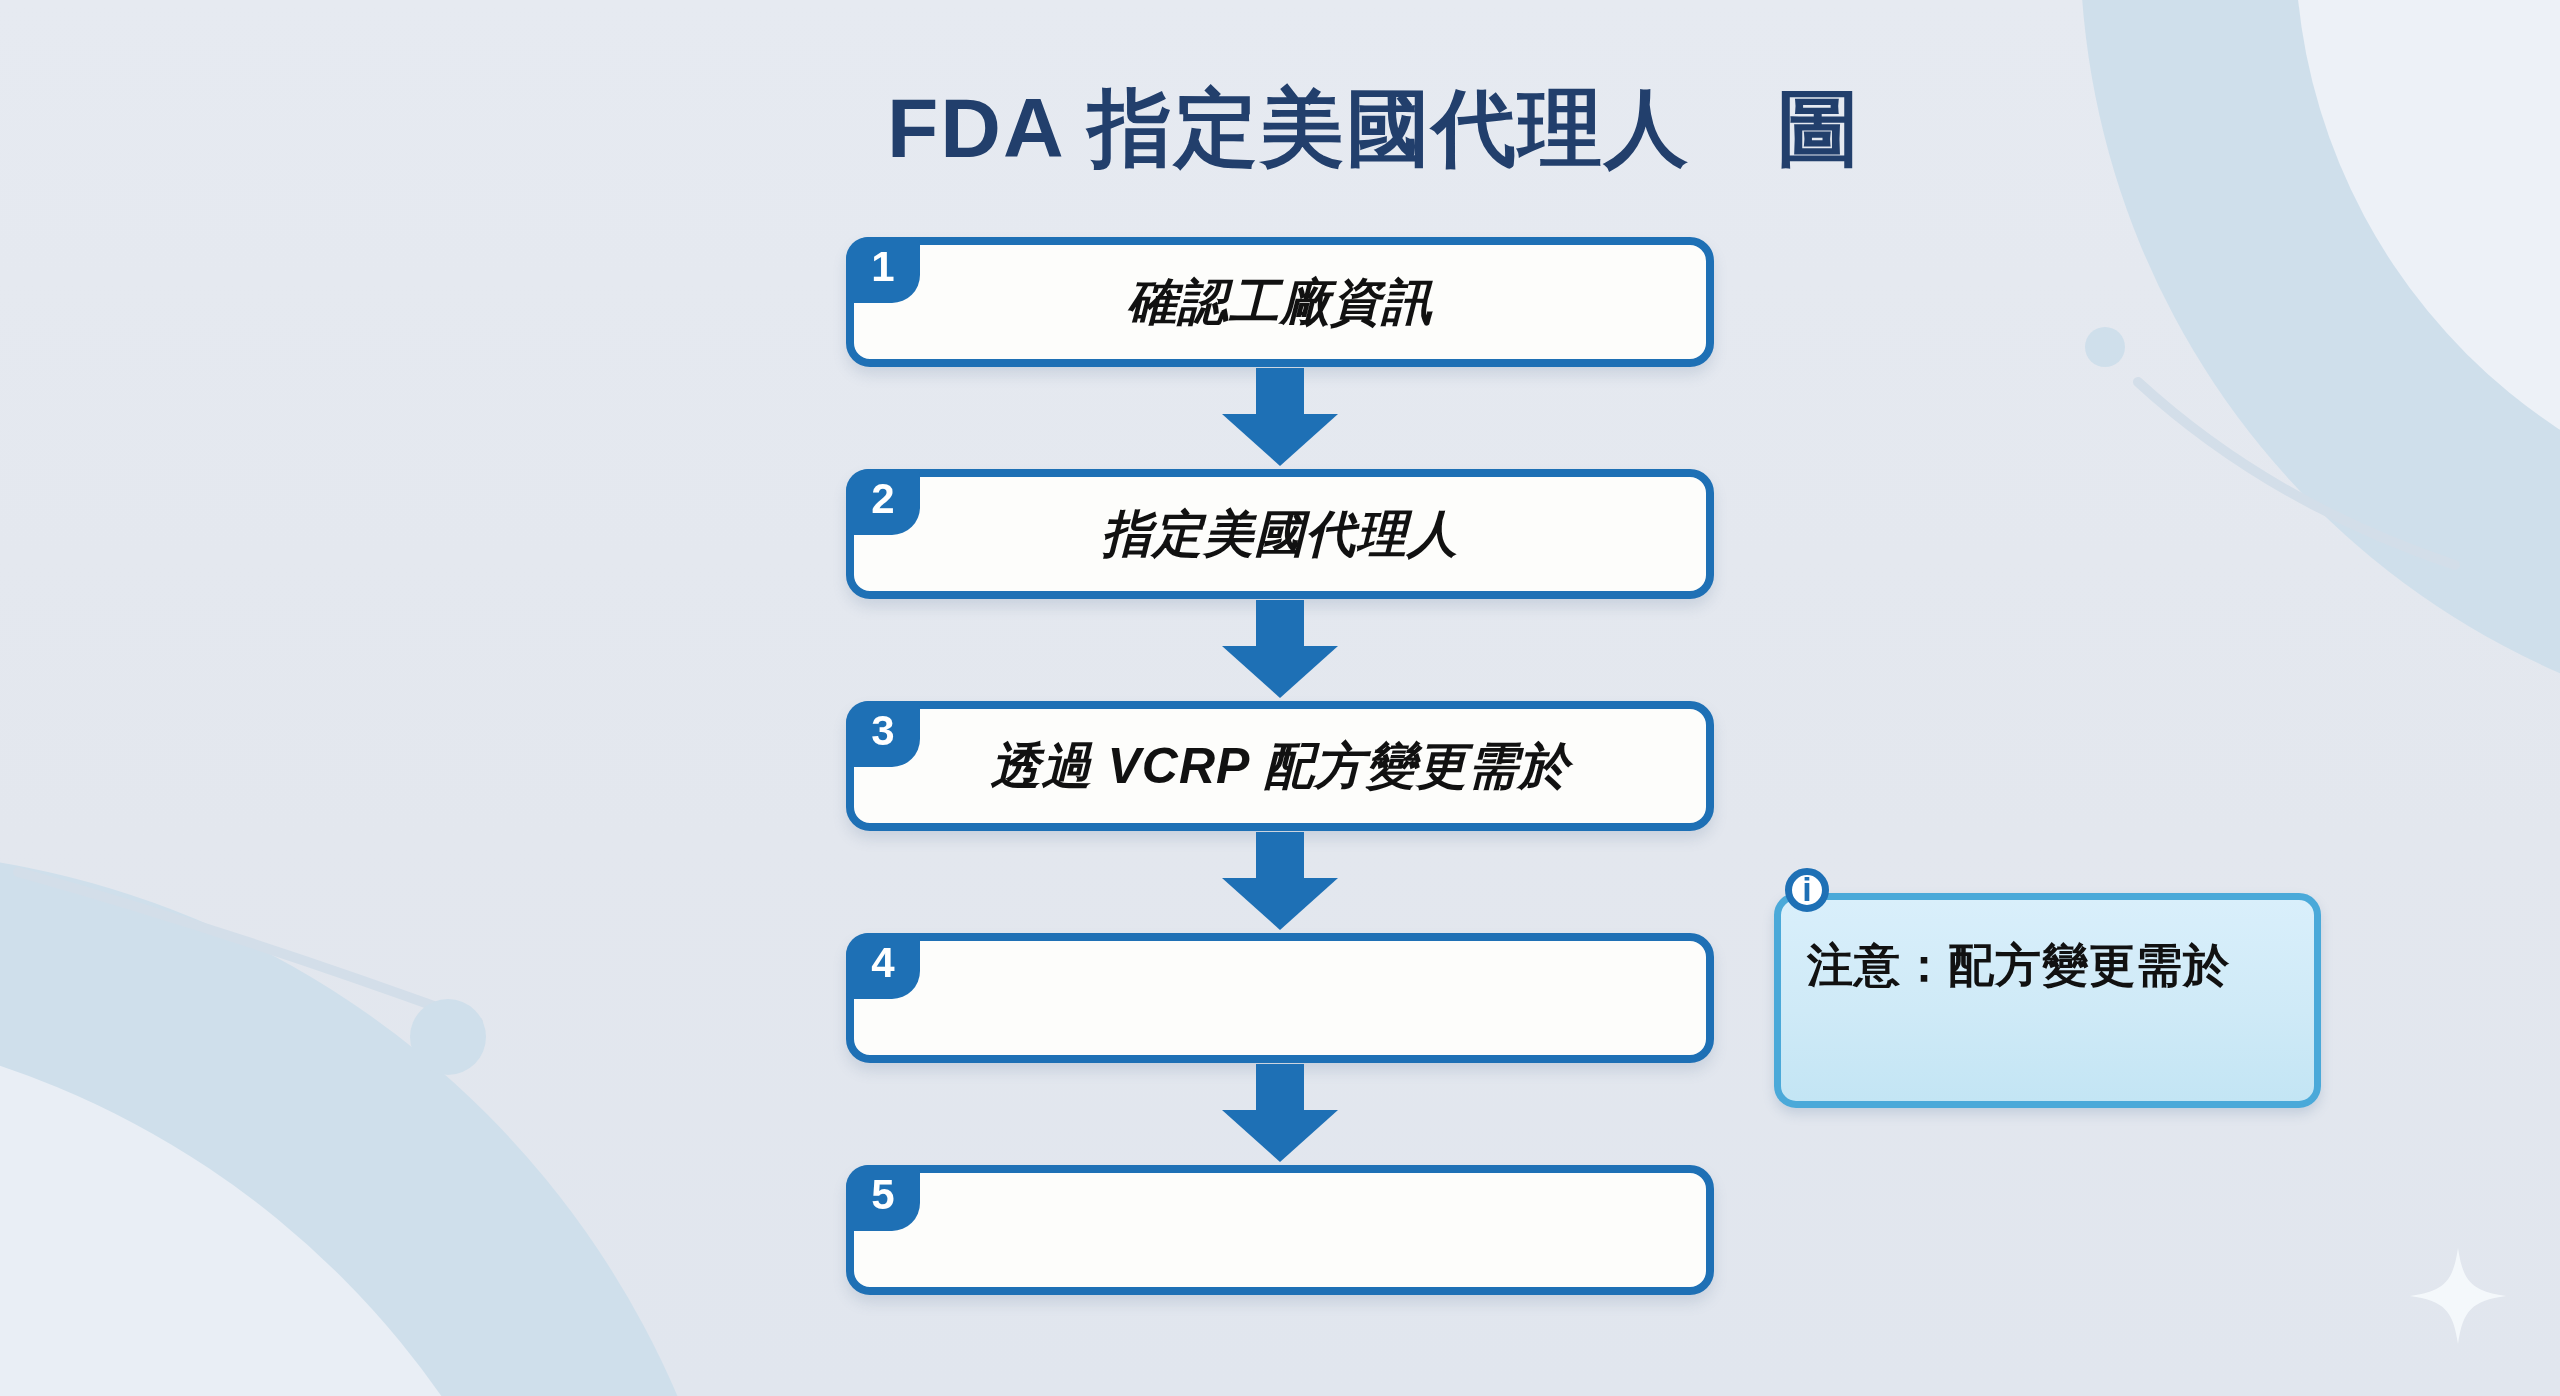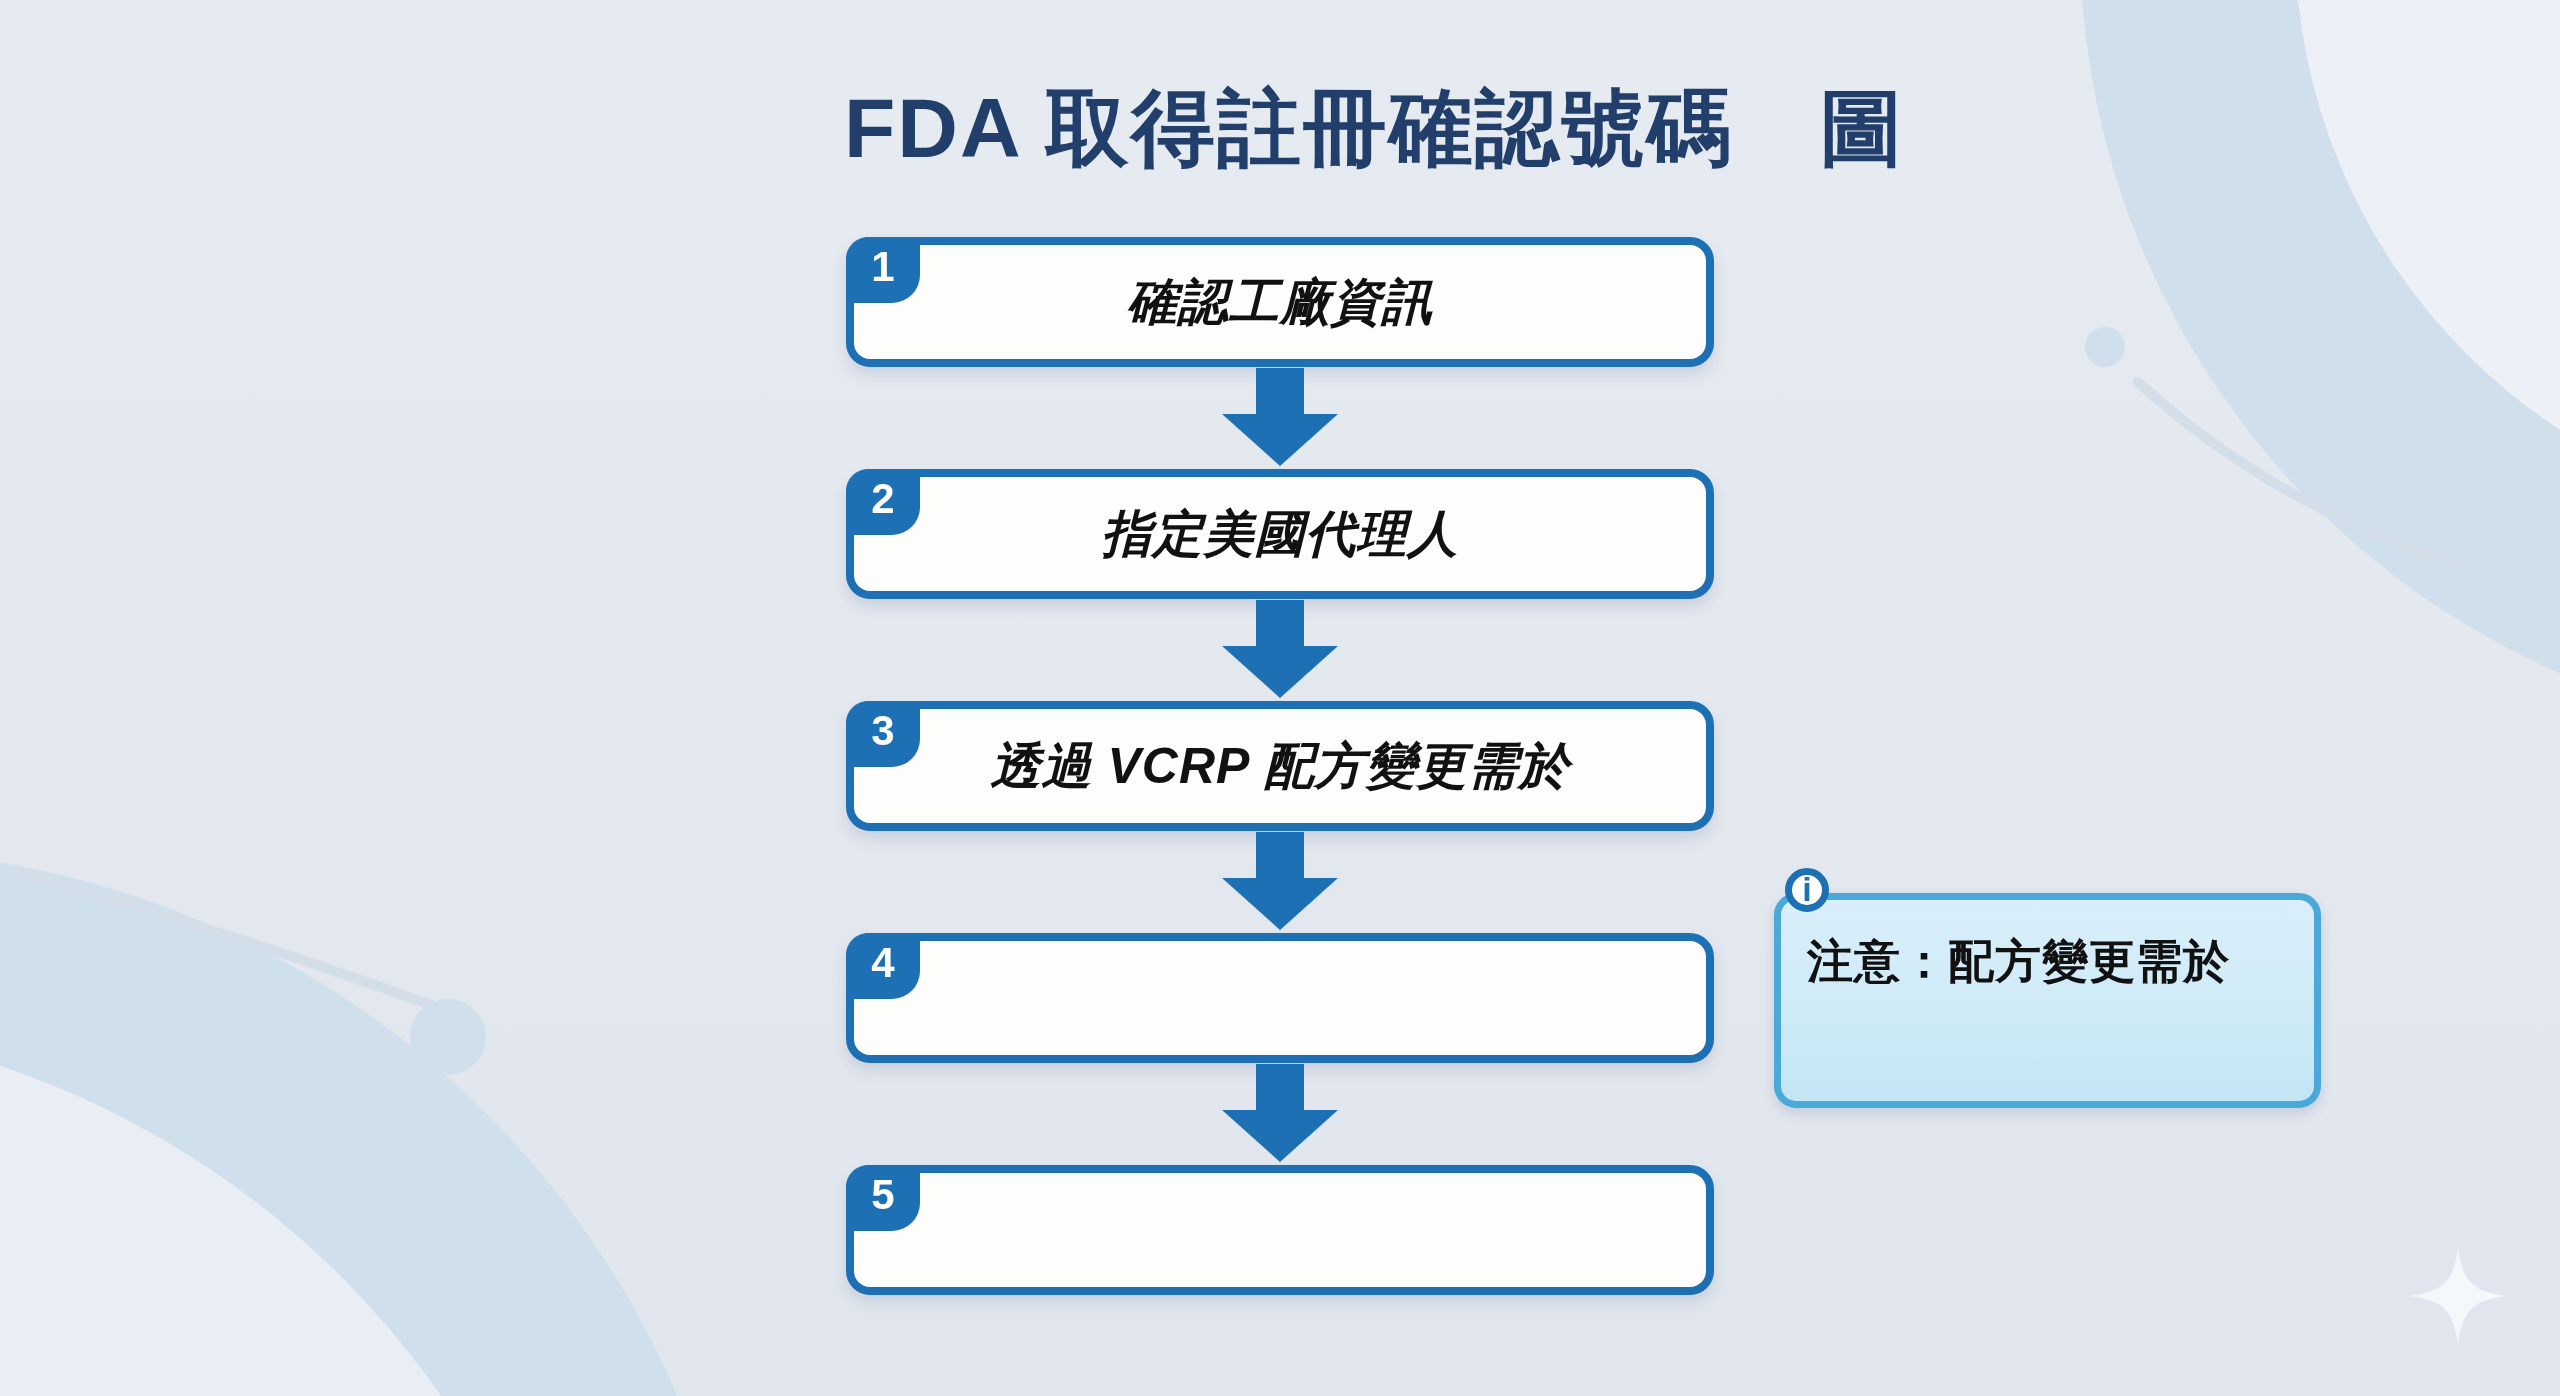--- a/index.html
+++ b/index.html
@@ -75,21 +75,21 @@
   .note{
     position:absolute;left:1774px;top:893px;width:547px;height:215px;
     background:linear-gradient(180deg,#d9effb 0%,var(--note-fill) 55%,#c3e5f4 100%);
     border:7px solid var(--note-border);
     border-radius:22px;
     box-shadow:0 6px 12px rgba(90,125,160,.22);
     padding:30px 20px 0 26px;
   }
   .note-text{
     font-size:46px;font-weight:700;color:var(--text);
-    line-height:70px;letter-spacing:1px;font-family:Liberation Mono, monospace;
+    line-height:70px;letter-spacing:1px;
   }
   .note-icon{
     position:absolute;left:4px;top:-32px;
     width:44px;height:44px;
     background:#ffffff;
     border:7px solid var(--accent);
     border-radius:50%;
     color:var(--accent);
     font-size:34px;font-weight:700;
     display:flex;align-items:center;justify-content:center;
@@ -110,21 +110,21 @@
     <path d="M 2138,382 Q 2270,503 2455,565" stroke="#d3dee9" stroke-width="10" fill="none" stroke-linecap="round"></path>
     <path d="M 18,872 Q 236,933 478,1022" stroke="#d3dee9" stroke-width="10" fill="none" stroke-linecap="round"></path>
     <circle cx="2105" cy="347" r="20" fill="#cfdfeb"></circle>
     <circle cx="448" cy="1037" r="38" fill="#cfdfeb"></circle>
   </svg>
 
   <svg class="sparkle-svg" width="110" height="110" viewBox="-55 -55 110 110">
     <path d="M0,-48 C5,-14 14,-5 48,0 C14,5 5,14 0,48 C-5,14 -14,5 -48,0 C-14,-5 -5,-14 0,-48 Z" fill="#f4f8fb"></path>
   </svg>
 
-  <h1 class="title">FDA 取得註冊確認號碼　圖</h1>
+  <h1 class="title">FDA 指定美國代理人　圖</h1>
 
   <div class="step s1">
     <div class="badge">1</div>
     <div class="step-label">確認工廠資訊</div>
   </div>
   <div class="arrow a1">
     <div class="stem"></div>
     <div class="head"></div>
   </div>
 

